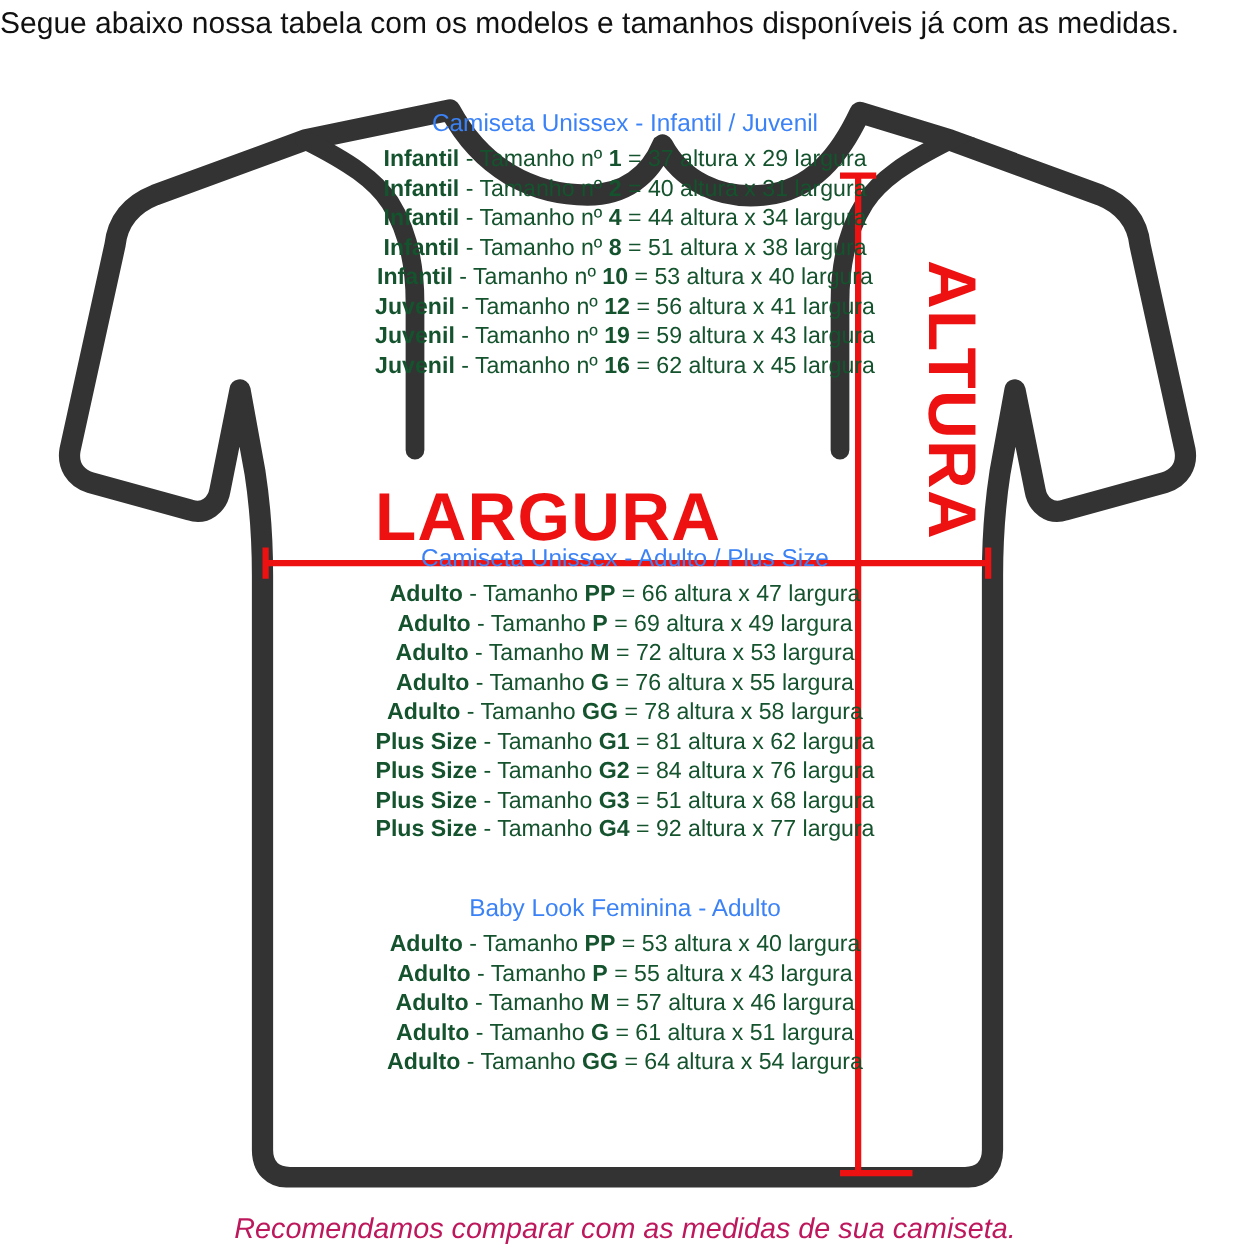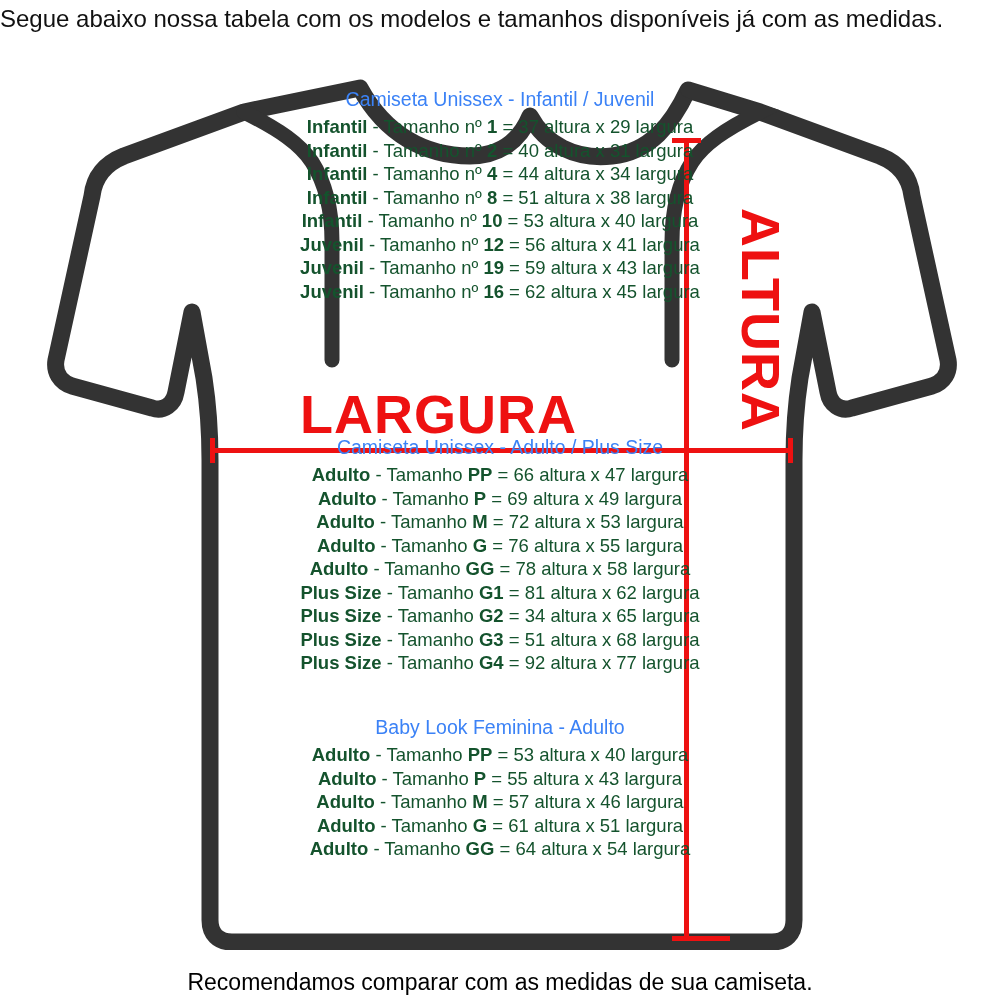--- a/index.html
+++ b/index.html
@@ -32,21 +32,22 @@
     color: #111;
   }
   .footer-caption {
     position: absolute;
     bottom: 4px;
     left: 0;
     width: 1000px;
     text-align: center;
     font-size: 23px;
     line-height: 28px;
-    color: #000000;
+    color: #be185d;
+    font-style: italic;
   }
 
   
   .shirt-wrap {
     position: absolute;
     left: 0;
     top: 60px;
     width: 1000px;
     height: 890px;
   }
@@ -225,21 +226,21 @@
       <div class="row"><b>Juvenil</b><span> - Tamanho nº </span><b>16</b><span> = 62 altura x 45 largura</span></div>
     </div>
   <div class="block" id="block-adulto">
       <div class="block-title">Camiseta Unissex - Adulto / Plus Size</div>
       <div class="row"><b>Adulto</b><span> - Tamanho </span><b>PP</b><span> = 66 altura x 47 largura</span></div>
       <div class="row"><b>Adulto</b><span> - Tamanho </span><b>P</b><span> = 69 altura x 49 largura</span></div>
       <div class="row"><b>Adulto</b><span> - Tamanho </span><b>M</b><span> = 72 altura x 53 largura</span></div>
       <div class="row"><b>Adulto</b><span> - Tamanho </span><b>G</b><span> = 76 altura x 55 largura</span></div>
       <div class="row"><b>Adulto</b><span> - Tamanho </span><b>GG</b><span> = 78 altura x 58 largura</span></div>
       <div class="row"><b>Plus Size</b><span> - Tamanho </span><b>G1</b><span> = 81 altura x 62 largura</span></div>
-      <div class="row"><b>Plus Size</b><span> - Tamanho </span><b>G2</b><span> = 34 altura x 65 largura</span></div>
+      <div class="row"><b>Plus Size</b><span> - Tamanho </span><b>G2</b><span> = 84 altura x 76 largura</span></div>
       <div class="row"><b>Plus Size</b><span> - Tamanho </span><b>G3</b><span> = 51 altura x 68 largura</span></div>
       <div class="row"><b>Plus Size</b><span> - Tamanho </span><b>G4</b><span> = 92 altura x 77 largura</span></div>
     </div>
   <div class="block" id="block-baby">
       <div class="block-title">Baby Look Feminina - Adulto</div>
       <div class="row"><b>Adulto</b><span> - Tamanho </span><b>PP</b><span> = 53 altura x 40 largura</span></div>
       <div class="row"><b>Adulto</b><span> - Tamanho </span><b>P</b><span> = 55 altura x 43 largura</span></div>
       <div class="row"><b>Adulto</b><span> - Tamanho </span><b>M</b><span> = 57 altura x 46 largura</span></div>
       <div class="row"><b>Adulto</b><span> - Tamanho </span><b>G</b><span> = 61 altura x 51 largura</span></div>
       <div class="row"><b>Adulto</b><span> - Tamanho </span><b>GG</b><span> = 64 altura x 54 largura</span></div>

